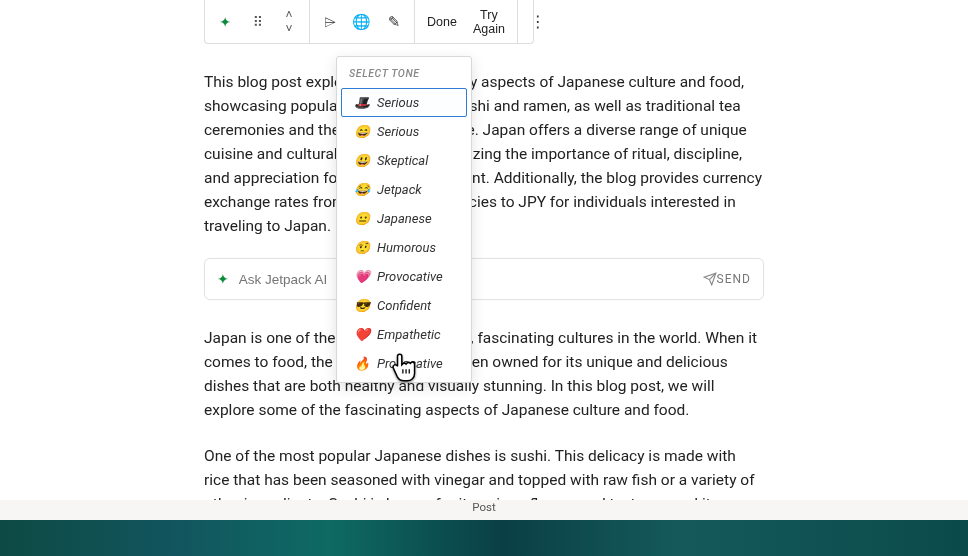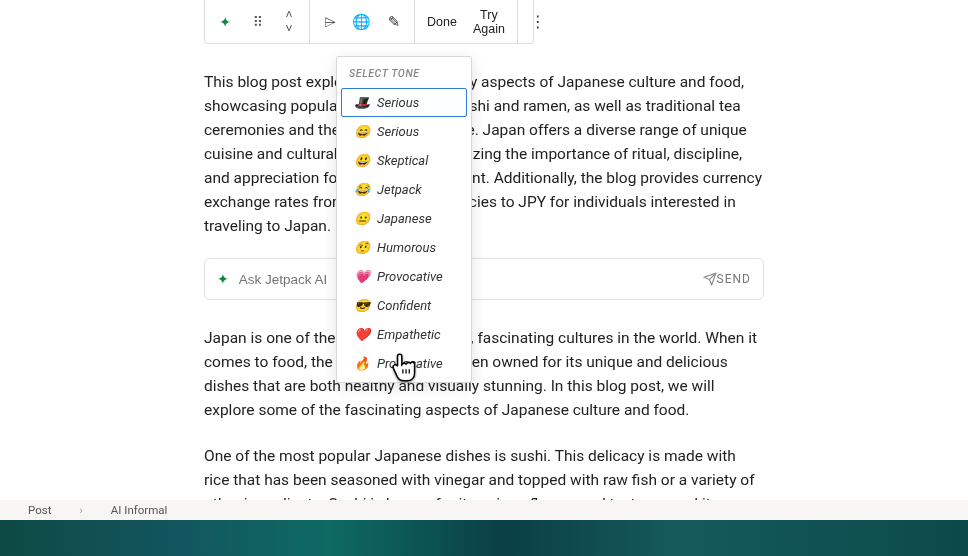--- a/index.html
+++ b/index.html
@@ -160,22 +160,23 @@
 
   .breadcrumb {
     position: absolute;
     left: 0; right: 0; top: 500px;
     height: 20px;
     padding: 0 28px;
     font-size: 11.5px;
     color: #555;
     display: flex;
     align-items: center;
-    gap: 28px;
+    gap: 16px;
     background: #f7f6f4;
+    flex-direction: column;
   }
   .bc-sep { color: #999; font-size: 11px;}
   .bottom-strip {
     position: absolute;
     left:0; right:0; bottom:0;
     height: 36px;
     background: linear-gradient(90deg,#0d4a44 0%, #12555e 18%, #0e6a63 34%, #0a3f45 52%, #155a5b 70%, #0b4a4b 100%);
   }
 </style>
 </head>

